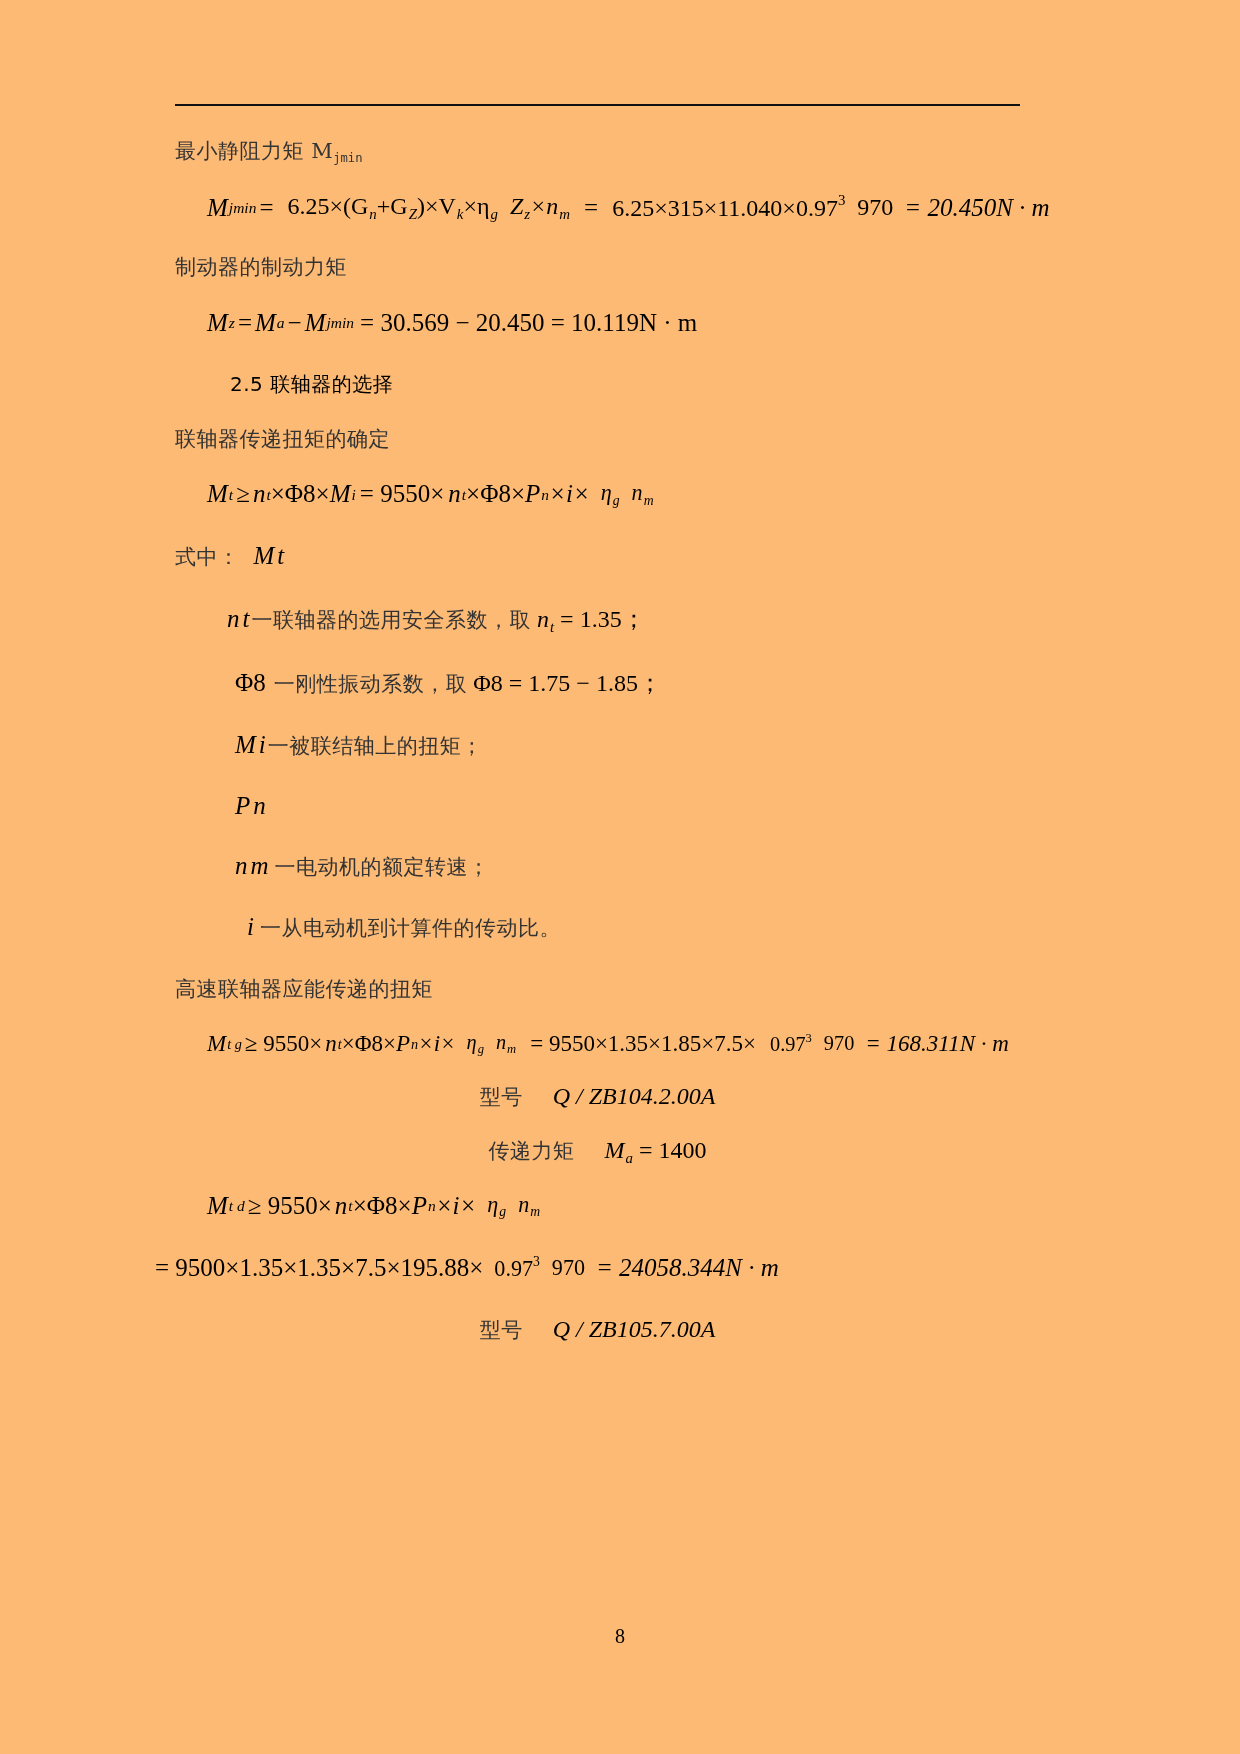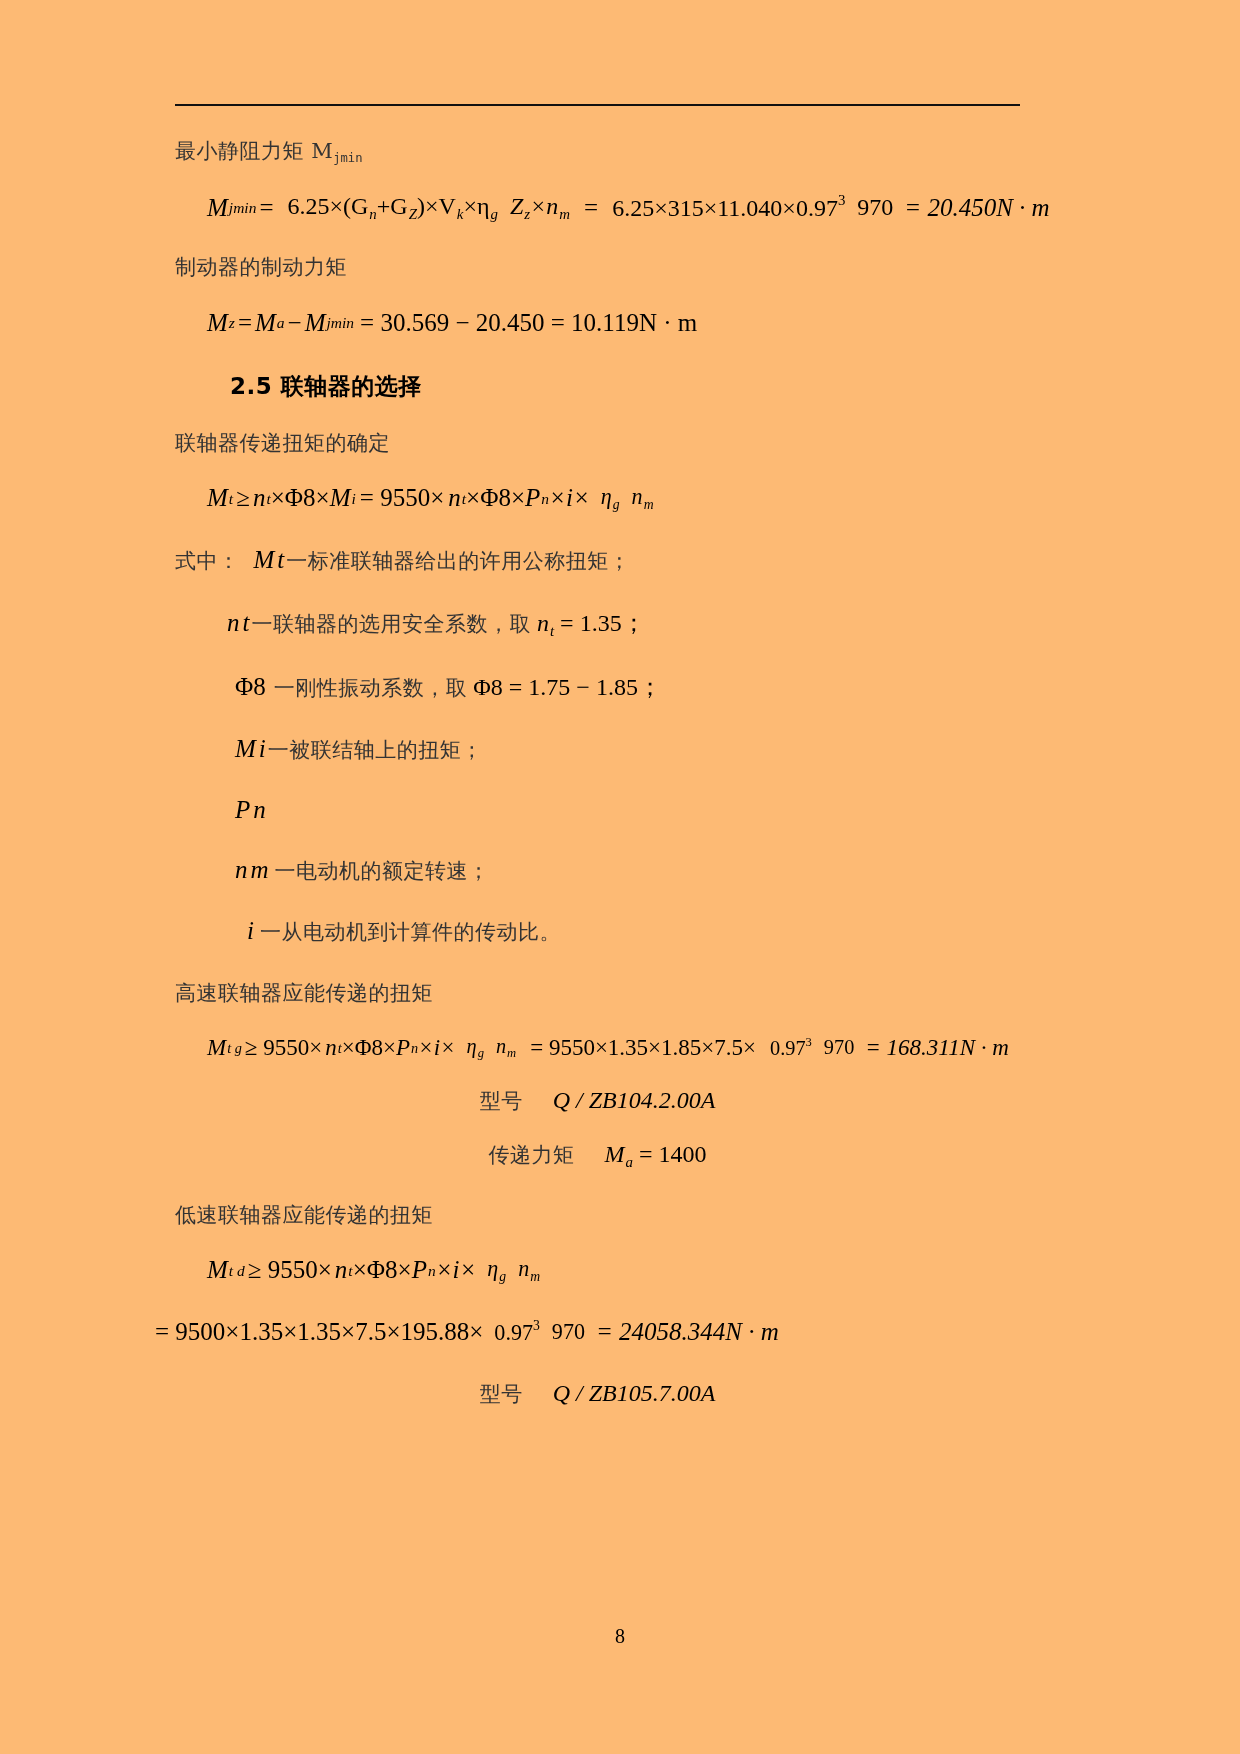--- a/index.html
+++ b/index.html
@@ -37,22 +37,22 @@
     line-height: 1.45;
     color: #333333;
     margin: 0 0 10px 0;
     letter-spacing: 0.5px;
   }
   .para.gap-before { margin-top: 30px; }
 
   
   .heading {
     font-family: "DejaVu Sans", "Liberation Sans", sans-serif;
-    font-weight: bold;
-    font-size: 23px;
+    font-weight: normal;
+    font-size: 20px;
     color: #000000;
     margin: 34px 0 26px 55px;
     letter-spacing: 0.5px;
   }
 
   
   .math {
     font-family: "Liberation Serif", "DejaVu Serif", serif;
     font-size: 25px;
     color: #000000;
@@ -253,21 +253,20 @@
         <span class="num"><span class="mi">η</span><span class="sub">g</span></span>
         <span class="bar"></span>
         <span class="den"><span class="mi">n</span><span class="sub">m</span></span>
       </span>
     </div>
 
     <div class="defline lead" style="margin-top:34px">
       <span class="cn" style="padding-right:14px">式中：</span>
       <span class="sym">M</span>
         <span class="sym sub">t</span>
-      <span class="cn">一标准联轴器给出的许用公称扭矩；</span>
     </div>
 
     <div class="defline ind">
       <span class="sym">n</span>
         <span class="sym sub">t</span>
       <span class="cn">一联轴器的选用安全系数，取</span>
       <span class="inline-math" style="padding-left:6px"><span>n</span><span class="sub">t</span><span class="mn"> = 1.35；</span></span>
     </div>
 
     <div class="defline ind2">
@@ -327,21 +326,20 @@
     <div class="model-line" style="margin-left:0">
       <span class="cn">型号</span>
       <span class="val">Q / ZB104.2.00A</span>
     </div>
 
     <div class="model-line">
       <span class="cn">传递力矩</span>
       <span class="val"><span>M</span><span class="sub">a</span><span class="mn"> = 1400</span></span>
     </div>
 
-    <p class="para" style="margin-top:30px">低速联轴器应能传递的扭矩</p>
 
     <div class="math indent1">
       <span class="mi">M</span>
         <span class="sub">t d</span>
       <span class="op mn">≥ 9550×</span>
       <span class="mi">n</span>
         <span class="sub">t</span>
       <span class="mn">×Φ8×</span>
       <span class="mi">P</span>
         <span class="sub">n</span>

